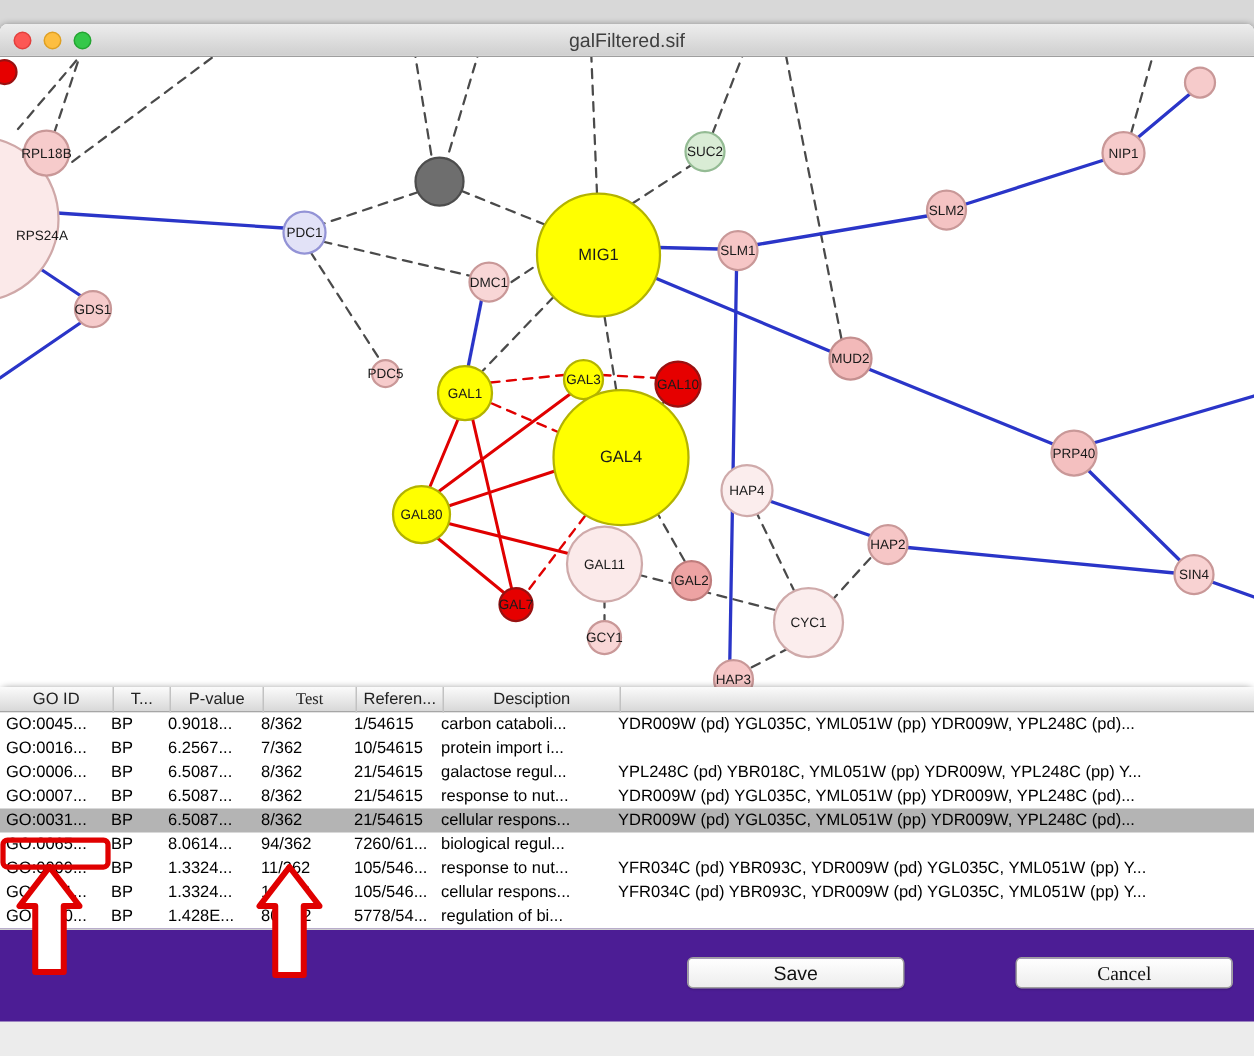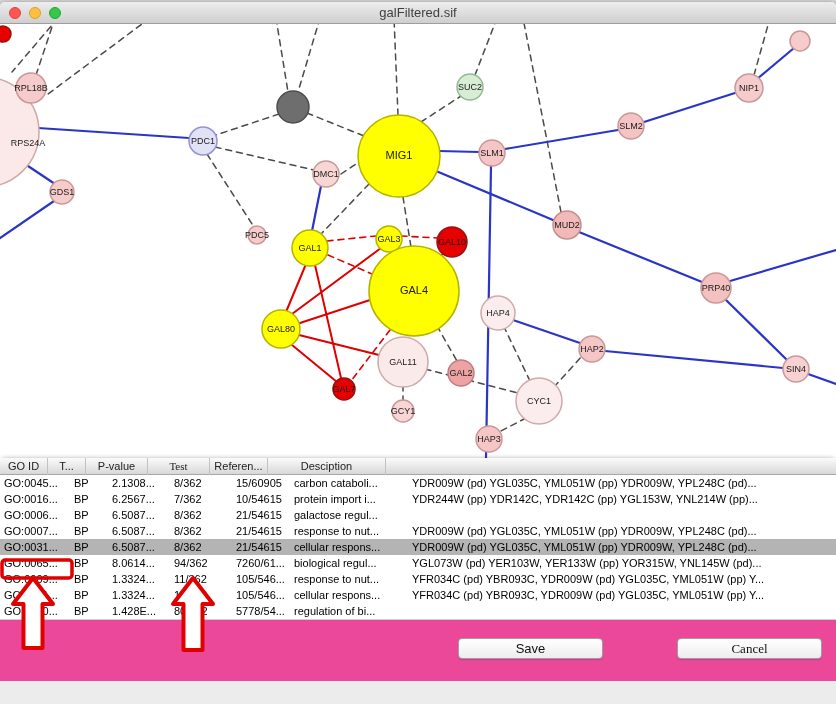--- a/index.html
+++ b/index.html
@@ -1,21 +1,21 @@
 <!DOCTYPE html>
 <html><head>
 <meta charset="utf-8">
 <style>
   * { box-sizing: border-box; margin: 0; padding: 0; }
   html,body { width: 836px; height: 704px; overflow: hidden;
     font-family: "Liberation Sans", "DejaVu Sans", sans-serif;
     background: #d8d8d8; }
   .window { position: absolute; left: 0; width: 836px; background: #fff;
     box-shadow: 0 1px 5px rgba(0,0,0,.45); border-radius: 5px 5px 0 0; }
-  #graph-window { top: 2px; height: 457px; }
+  #graph-window { top: 16px; height: 457px; }
   #noa-window { top: 458px; height: 246px; background: #ececec; }
   .titlebar { height: 22px; background: linear-gradient(#ededed,#cfcfcf);
     border-bottom: 1px solid #9e9e9e; position: relative;
     border-radius: 5px 5px 0 0; }
   .titlebar.inactive { background: linear-gradient(#f4f4f4,#e3e3e3);
     border-bottom: 1px solid #b0b0b0; }
   .traffic { position: absolute; left: 9px; top: 5px; display: flex; gap: 8px; }
   .tl { width: 12px; height: 12px; border-radius: 50%; display: inline-block; }
   .tl.close { background: #fd5754; border: 1px solid #e2403d; }
   .tl.min   { background: #fdbe41; border: 1px solid #dfa023; }
@@ -39,21 +39,21 @@
   .thead { display: flex; height: 17px; background: linear-gradient(#fbfbfb,#d8d8d8);
     border-bottom: 1px solid #a6a6a6; }
   .hcell { height: 17px; line-height: 16px; font-size: 11px; color: #222;
     text-align: center; border-right: 1px solid #c2c2c2;
     overflow: hidden; white-space: nowrap; flex: 0 0 auto; }
   .tbody { background: #fff; height: 144px; overflow: hidden; }
   .trow { display: flex; height: 16px; }
   .trow.selected { background: #b4b4b4; }
   .tcell { height: 16px; line-height: 16px; font-size: 11px; color: #000;
     padding-left: 4px; overflow: hidden; white-space: nowrap; flex: 0 0 auto; }
-  .footer { height: 62px; background: #ec4899; border-top: 1px solid #cfcfcf;
+  .footer { height: 62px; background: #4c1d95; border-top: 1px solid #cfcfcf;
     position: relative; }
   .btn { position: absolute; top: 18px; height: 21px; width: 145px;
     border: 1px solid #9f9f9f; border-radius: 4px; font-size: 13px; color: #111;
     background: linear-gradient(#ffffff,#ededed);
     box-shadow: 0 1px 1px rgba(0,0,0,.15);
     font-family: "Liberation Sans", sans-serif; }
   #save-btn { left: 458px; }
   #cancel-btn { left: 677px; font-family: Liberation Serif, serif; }
 
   #annotations { position: absolute; top: 0; left: 0; pointer-events: none; }
@@ -240,53 +240,53 @@
       </g>
       <g>
         <circle cx="489" cy="415" r="13" fill="#f6c6c6" stroke="#c99898"></circle>
         <text x="489" y="418" class="nlabel">HAP3</text>
       </g>
     </svg>
 </div>
 
 <div class="window" id="noa-window">
   <div class="thead" id="thead">
-      <div class="hcell" style="width: 48px;">GO ID</div>
+      <div class="hcell" style="width: 76px;">GO ID</div>
       <div class="hcell" style="width: 38px;">T...</div>
       <div class="hcell" style="width: 62px;">P-value</div>
       <div class="hcell" style="width: 62px; font-family: Liberation Serif, serif;">Test</div>
       <div class="hcell" style="width: 58px;">Referen...</div>
       <div class="hcell" style="width: 118px;">Desciption</div>
     </div>
   <div class="tbody" id="tbody">
       <div class="trow">
         <div class="tcell" style="width: 70px;">GO:0045...</div>
         <div class="tcell" style="width: 38px;">BP</div>
-        <div class="tcell" style="width: 62px;">2.1308...</div>
+        <div class="tcell" style="width: 62px;">0.9018...</div>
         <div class="tcell" style="width: 62px;">8/362</div>
-        <div class="tcell" style="width: 58px;">15/60905</div>
+        <div class="tcell" style="width: 58px;">1/54615</div>
         <div class="tcell" style="width: 118px;">carbon cataboli...</div>
         <div class="tcell" style="width: 428px;">YDR009W (pd) YGL035C, YML051W (pp) YDR009W, YPL248C (pd)...</div>
       </div>
       <div class="trow">
         <div class="tcell" style="width: 70px;">GO:0016...</div>
         <div class="tcell" style="width: 38px;">BP</div>
         <div class="tcell" style="width: 62px;">6.2567...</div>
         <div class="tcell" style="width: 62px;">7/362</div>
         <div class="tcell" style="width: 58px;">10/54615</div>
         <div class="tcell" style="width: 118px;">protein import i...</div>
-        <div class="tcell" style="width: 428px;">YDR244W (pp) YDR142C, YDR142C (pp) YGL153W, YNL214W (pp)...</div>
       </div>
       <div class="trow">
         <div class="tcell" style="width: 70px;">GO:0006...</div>
         <div class="tcell" style="width: 38px;">BP</div>
         <div class="tcell" style="width: 62px;">6.5087...</div>
         <div class="tcell" style="width: 62px;">8/362</div>
         <div class="tcell" style="width: 58px;">21/54615</div>
         <div class="tcell" style="width: 118px;">galactose regul...</div>
+        <div class="tcell" style="width: 428px;">YPL248C (pd) YBR018C, YML051W (pp) YDR009W, YPL248C (pp) Y...</div>
       </div>
       <div class="trow">
         <div class="tcell" style="width: 70px;">GO:0007...</div>
         <div class="tcell" style="width: 38px;">BP</div>
         <div class="tcell" style="width: 62px;">6.5087...</div>
         <div class="tcell" style="width: 62px;">8/362</div>
         <div class="tcell" style="width: 58px;">21/54615</div>
         <div class="tcell" style="width: 118px;">response to nut...</div>
         <div class="tcell" style="width: 428px;">YDR009W (pd) YGL035C, YML051W (pp) YDR009W, YPL248C (pd)...</div>
       </div>
@@ -299,21 +299,20 @@
         <div class="tcell" style="width: 118px;">cellular respons...</div>
         <div class="tcell" style="width: 428px;">YDR009W (pd) YGL035C, YML051W (pp) YDR009W, YPL248C (pd)...</div>
       </div>
       <div class="trow">
         <div class="tcell" style="width: 70px;">GO:0065...</div>
         <div class="tcell" style="width: 38px;">BP</div>
         <div class="tcell" style="width: 62px;">8.0614...</div>
         <div class="tcell" style="width: 62px;">94/362</div>
         <div class="tcell" style="width: 58px;">7260/61...</div>
         <div class="tcell" style="width: 118px;">biological regul...</div>
-        <div class="tcell" style="width: 428px;">YGL073W (pd) YER103W, YER133W (pp) YOR315W, YNL145W (pd)...</div>
       </div>
       <div class="trow">
         <div class="tcell" style="width: 70px;">GO:0009...</div>
         <div class="tcell" style="width: 38px;">BP</div>
         <div class="tcell" style="width: 62px;">1.3324...</div>
         <div class="tcell" style="width: 62px;">11/362</div>
         <div class="tcell" style="width: 58px;">105/546...</div>
         <div class="tcell" style="width: 118px;">response to nut...</div>
         <div class="tcell" style="width: 428px;">YFR034C (pd) YBR093C, YDR009W (pd) YGL035C, YML051W (pp) Y...</div>
       </div>

